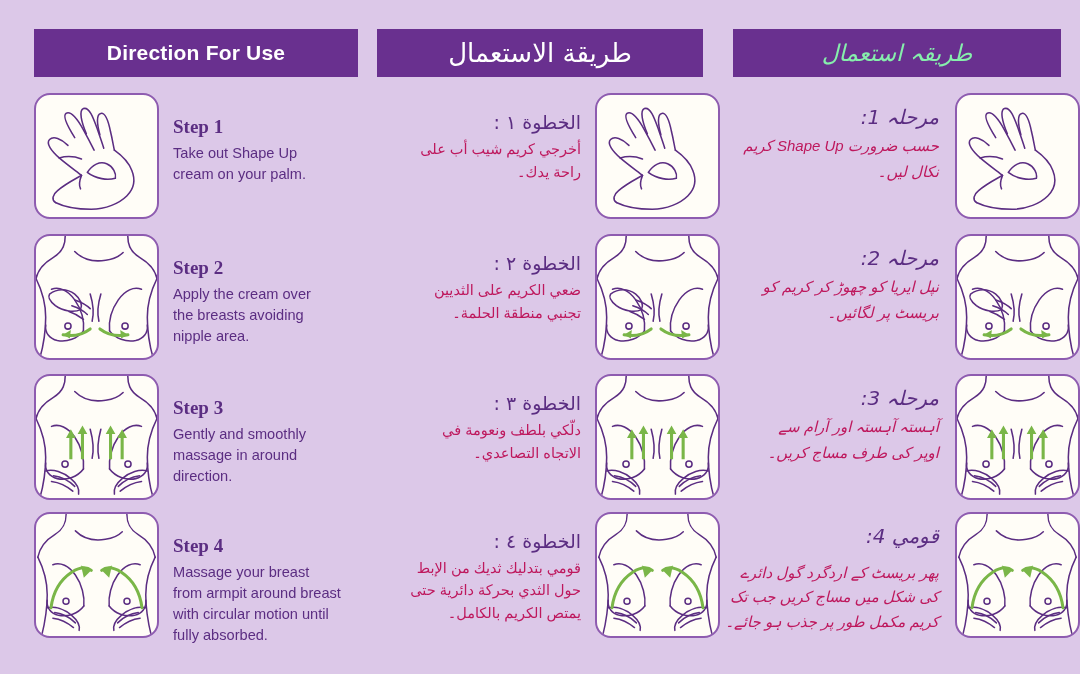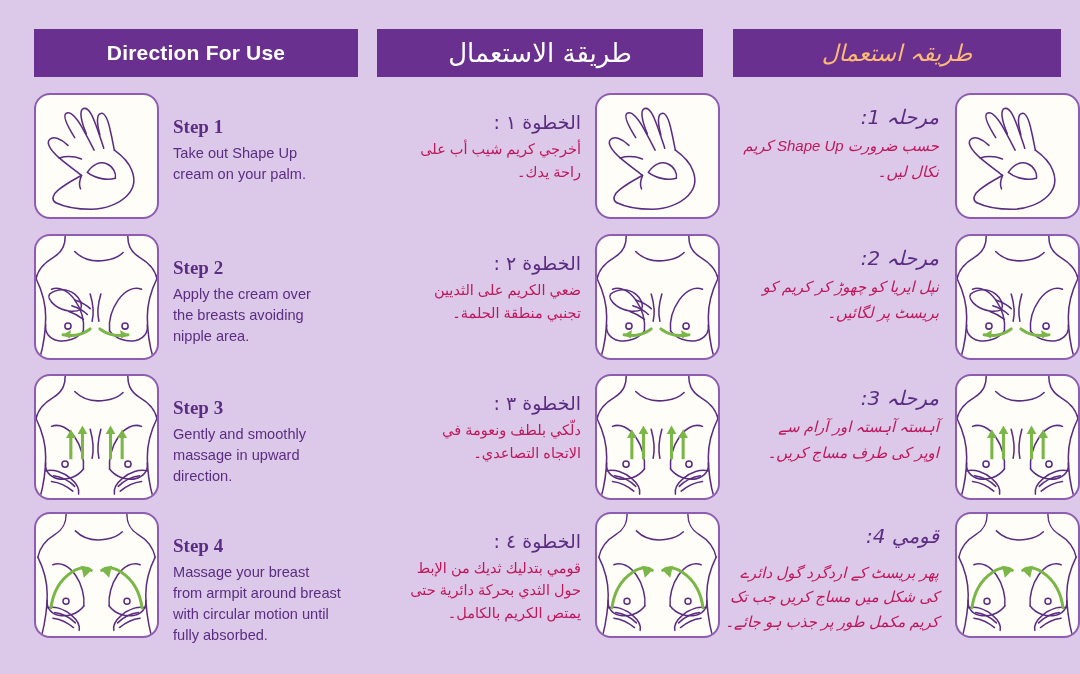--- a/index.html
+++ b/index.html
@@ -53,21 +53,21 @@
     letter-spacing: .2px;
   }
   .header-title-ar {
     color: #ffffff;
     font-size: 26px;
     font-weight: normal;
     direction: rtl;
     font-family: "DejaVu Sans", sans-serif;
   }
   .header-title-ur {
-    color: #fdba74;
+    color: #86efac;
     font-size: 23px;
     font-weight: normal;
     direction: rtl;
     font-family: "DejaVu Sans", sans-serif;
     font-style: italic;
   }
 
   
   .row {
     position: absolute;
@@ -264,21 +264,21 @@
             <path d="M31 64 L36 55 L41 64 L37.6 64 L37.6 86 L34.4 86 L34.4 64 Z"></path>
             <path d="M43 60 L48 51 L53 60 L49.6 60 L49.6 86 L46.4 86 L46.4 60 Z"></path>
             <path d="M72 60 L77 51 L82 60 L78.6 60 L78.6 86 L75.4 86 L75.4 60 Z"></path>
             <path d="M84 64 L89 55 L94 64 L90.6 64 L90.6 86 L87.4 86 L87.4 64 Z"></path>
           </g>
         </svg>
       </div>
       <div class="txt-en">
         <p class="step-label">Step 3</p>
         <p class="step-body">Gently and smoothly
-massage in upward
+massage in around
 direction.</p>
       </div>
     </div>
 
     <div class="row row-en r4">
       <div class="card">
         <svg viewBox="0 0 125 130">
           <g fill="none" stroke="#5b2d82" stroke-width="1.6" stroke-linejoin="round" stroke-linecap="round">
             <path d="M30 -4 C31 8 28 16 18 22 C8 28 2 36 0 46"></path>
             <path d="M95 -4 C94 8 97 16 107 22 C117 28 123 36 125 46"></path>

